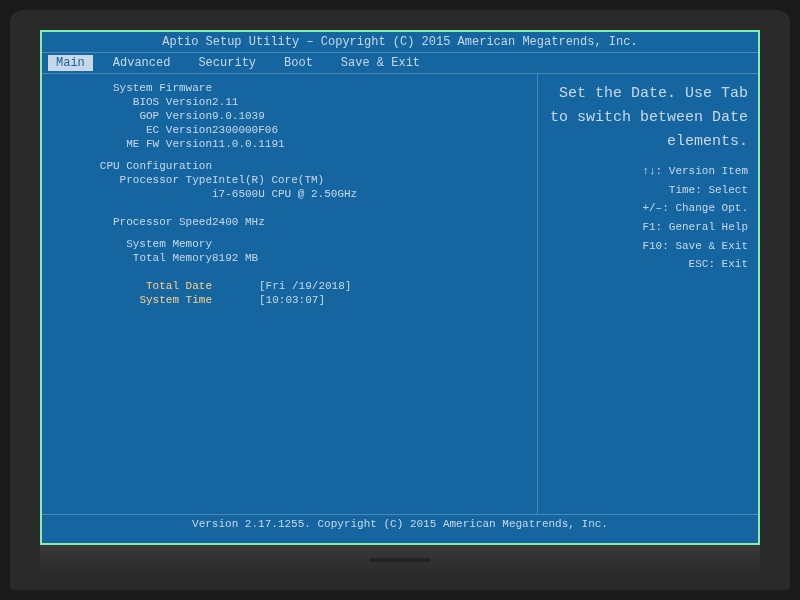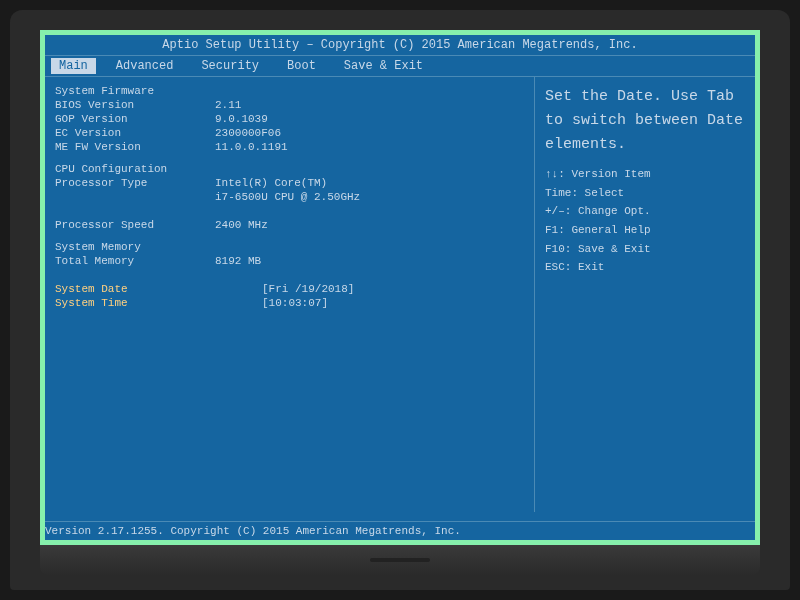--- a/index.html
+++ b/index.html
@@ -22,21 +22,21 @@
       display: flex;
       flex-direction: column;
       align-items: center;
     }
     .screen {
       width: 100%;
       flex: 1;
       background: #fef9c3;
       position: relative;
       overflow: hidden;
-      border: 5px solid #86efac;
+      border: 2px solid #86efac;
     }
     
     .screen::before {
       content: '';
       position: absolute;
       top: 0; left: 0; right: 0; bottom: 0;
       background: repeating-linear-gradient(
         0deg,
         transparent,
         transparent 3px,
@@ -79,20 +79,21 @@
       cursor: pointer;
     }
     .menu-item.active {
       background: #c8d8e8;
       color: #1565a0;
     }
     
     .content-area {
       display: flex;
       height: calc(100% - 70px);
+      text-align: right;
     }
     .left-panel {
       flex: 1;
       padding: 8px 10px;
       border-right: 1px solid #4a8ab5;
     }
     .right-panel {
       width: 220px;
       padding: 8px 10px;
       font-size: 11px;
@@ -129,26 +130,27 @@
       color: #c8d8e8;
       line-height: 1.7;
     }
     .date-value {
       color: #c8d8e8;
       margin-left: 47px;
     }
     
     .footer-bar {
       background: #1565a0;
+      text-align: center;
       padding: 3px 0;
       font-size: 11px;
       color: #c8d8e8;
       border-top: 1px solid #4a8ab5;
       position: absolute;
-      bottom: 0;
+      bottom: 10px;
       width: 100%;
     }
     .laptop-base {
       width: 100%;
       height: 30px;
       background: linear-gradient(to bottom, #3a3a3a, #2a2a2a);
       border-radius: 0 0 8px 8px;
       display: flex;
       align-items: center;
       justify-content: center;
@@ -238,21 +240,21 @@
               <span class="info-label">System Memory</span>
             </div>
             <div class="info-row">
               <span class="info-label">Total Memory</span>
               <span class="info-value">8192 MB</span>
             </div>
           </div>
 
           <div class="info-group" style="margin-top:16px;">
             <div class="info-row">
-              <span class="info-label highlight">System Date</span>
+              <span class="info-label highlight">Total Date</span>
               <span class="info-value date-value">[Fri   /19/2018]</span>
             </div>
             <div class="info-row">
               <span class="info-label highlight">System Time</span>
               <span class="info-value date-value">[10:03:07]</span>
             </div>
           </div>
         </div>
 
         <div class="right-panel">

